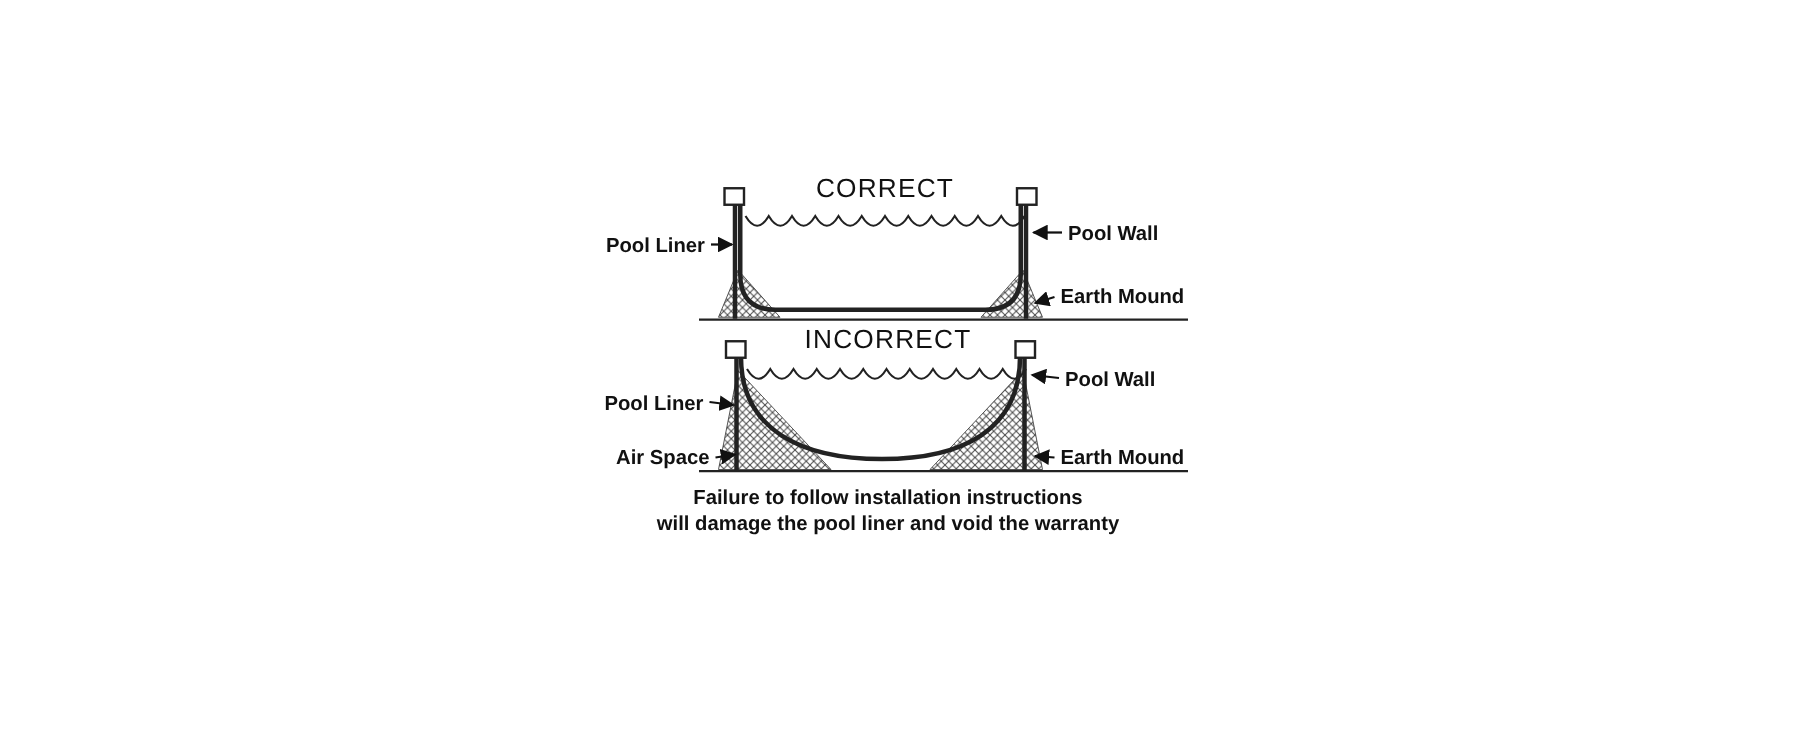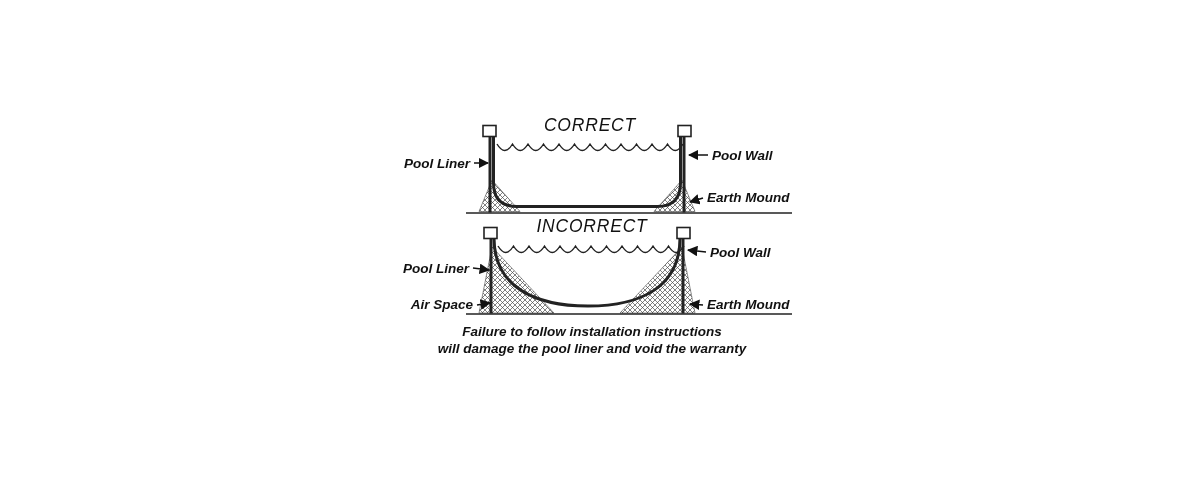--- a/index.html
+++ b/index.html
@@ -3,21 +3,20 @@
 <meta charset="utf-8">
 <style>
   html, body { margin: 0; padding: 0; background: #ffffff; }
   .page {
     position: relative;
     width: 1200px;
     height: 487px;
     background: #ffffff;
     overflow: hidden;
     font-family: "Liberation Sans", sans-serif;
-    font-style: italic;
   }
   .diagram-svg { position: absolute; left: 0; top: 0; }
   .title-text {
     font-family: "Liberation Sans", sans-serif;
     font-size: 17.5px;
     letter-spacing: 0.8px;
     fill: #111111;
   }
   .label-text {
     font-family: "Liberation Sans", sans-serif;

